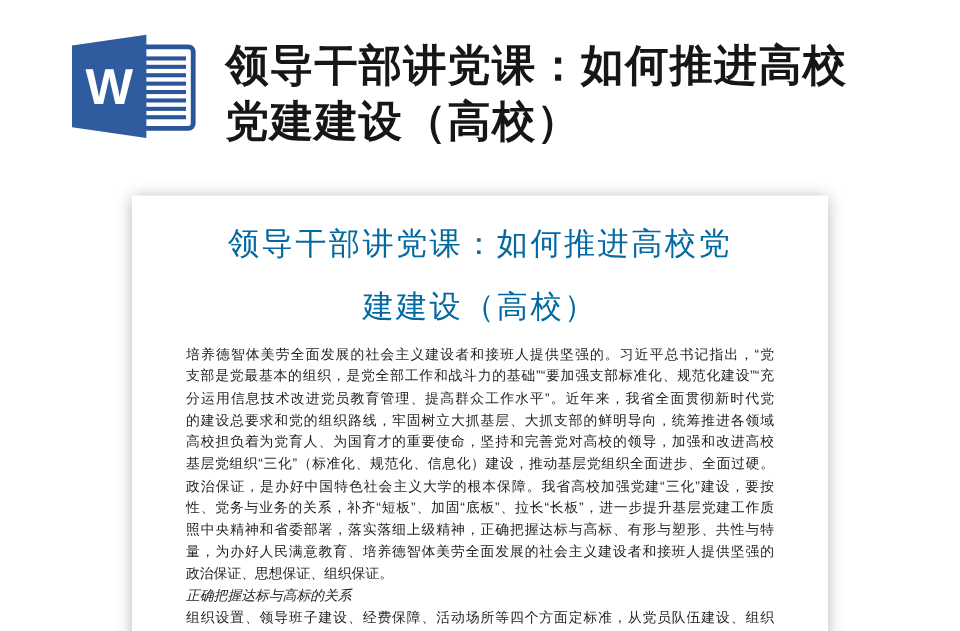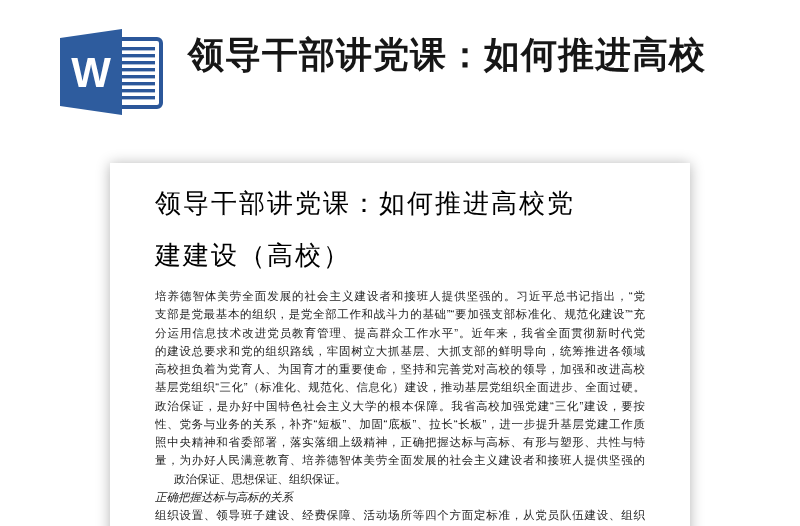--- a/index.html
+++ b/index.html
@@ -26,32 +26,32 @@
   
   .doc-page {
     position: absolute; left: 110px; top: 163px;
     width: 580px; height: 390px;
     background: #ffffff;
     box-shadow: 0 1px 13px rgba(0,0,0,0.30);
   }
   .doc-inner { padding: 14px 45px 0 45px; }
 
   .doc-title {
-    font-size: 26px; font-weight: 400; color: #000000;
-    line-height: 52px; letter-spacing: 2px;
+    font-size: 26px; font-weight: 400; color: #0369a1;
+    line-height: 52px; text-align: center; letter-spacing: 2px;
   }
 
   .doc-body { margin-top: 6px; font-size: 11.5px; color: #1e1e1e; }
   .bline {
     height: 18.25px; line-height: 18.25px;
     text-align: justify; text-align-last: justify;
     text-justify: inter-character;
     white-space: nowrap; overflow: hidden;
   }
-  .bline.para-end { text-align-last: left; margin-left: 19px; }
+  .bline.para-end { text-align-last: left; }
   .bline.subhead  { text-align-last: left; font-style: italic; }
 </style>
 </head>
 <body>
 
 <div class="site-header">
 
   <svg class="word-icon" viewBox="0 0 106 90" xmlns="http://www.w3.org/2000/svg" aria-hidden="true">
 
     <rect x="50" y="12" width="53" height="68" rx="4" fill="#ffffff" stroke="#2b579a" stroke-width="4"></rect>
@@ -65,20 +65,21 @@
       <rect x="60" y="62" width="37" height="3.4"></rect>
       <rect x="60" y="69" width="37" height="3.4"></rect>
     </g>
 
     <polygon points="2,11 64,2 64,88 2,79" fill="#2e5c9e"></polygon>
     <text x="33" y="60" text-anchor="middle" fill="#ffffff" font-family="Liberation Sans, DejaVu Sans, sans-serif" font-size="42" font-weight="bold">W</text>
   </svg>
 
   <div class="header-title">
     <div>领导干部讲党课：如何推进高校</div>
+    <div>党建建设（高校）</div>
   </div>
 </div>
 
 <div class="doc-page">
   <div class="doc-inner">
 
     <div class="doc-title">
       <div>领导干部讲党课：如何推进高校党</div>
       <div>建建设（高校）</div>
     </div>

